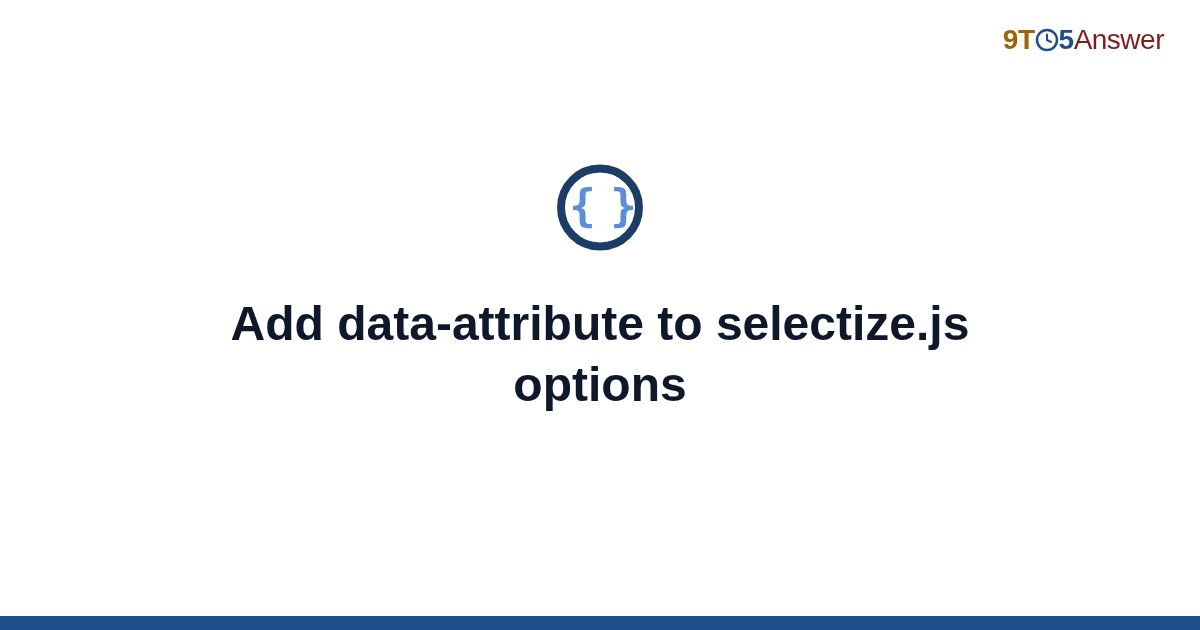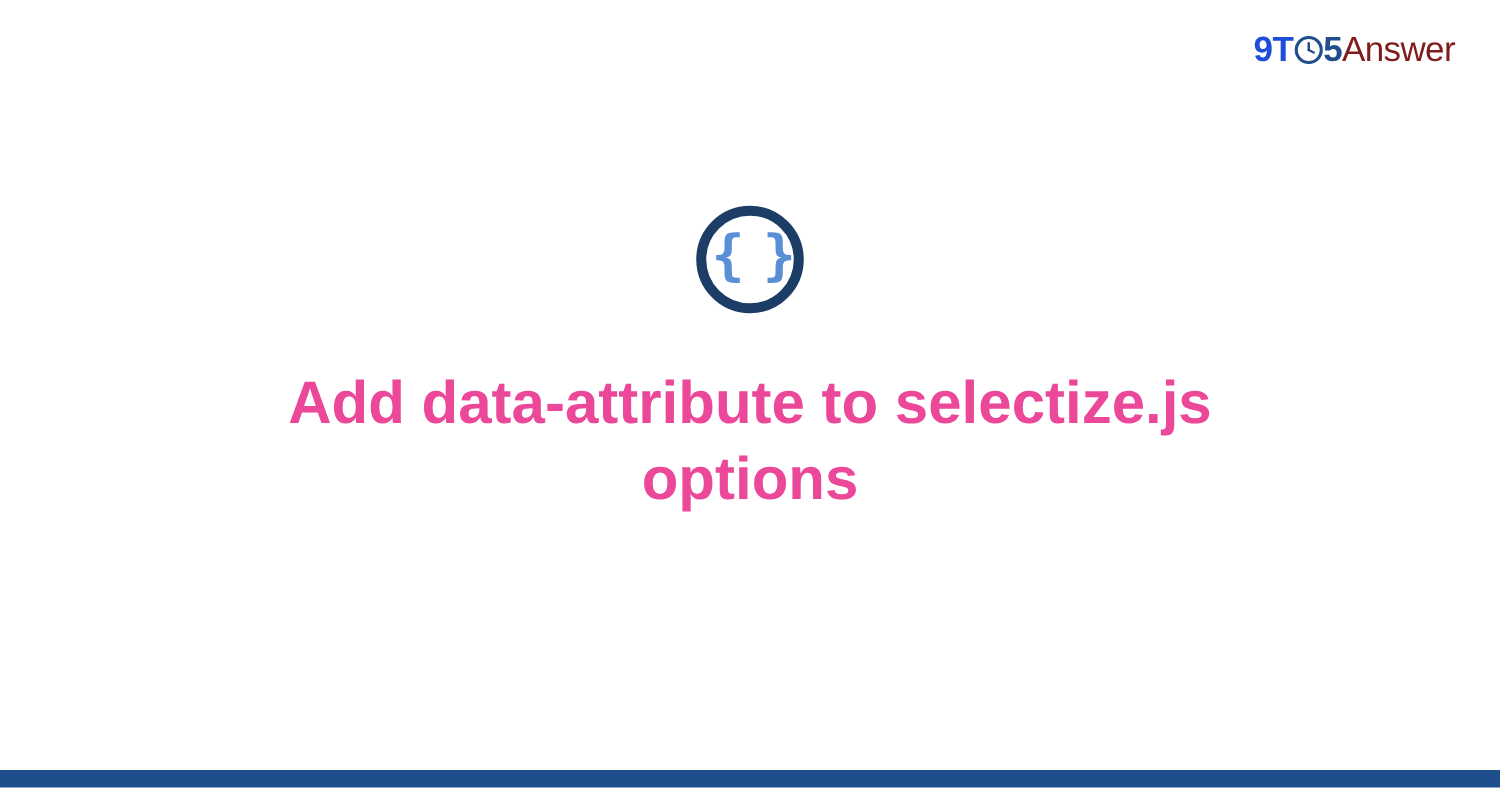--- a/index.html
+++ b/index.html
@@ -17,21 +17,21 @@
     }
     .logo {
       position: absolute;
       top: 24px;
       right: 36px;
       font-size: 28px;
       font-weight: 600;
       letter-spacing: -0.5px;
     }
     .logo .nine-t {
-      color: #1d4ed8;
+      color: #a16207;
       font-weight: 700;
     }
     .logo .clock-wrap {
       display: inline-flex;
       align-items: center;
       vertical-align: middle;
       position: relative;
       top: -2px;
     }
     .logo .five {
@@ -68,21 +68,21 @@
       color: #5a8fd6;
       font-family: Consolas, Monaco, monospace;
       letter-spacing: -6px;
       line-height: 1;
       position: relative;
       top: -2px;
     }
     .title {
       font-size: 48px;
       font-weight: 700;
-      color: #ec4899;
+      color: #0f172a;
       text-align: center;
       line-height: 1.28;
       max-width: 900px;
     }
     .footer-bar {
       position: absolute;
       bottom: 0;
       left: 0;
       width: 100%;
       height: 14px;

